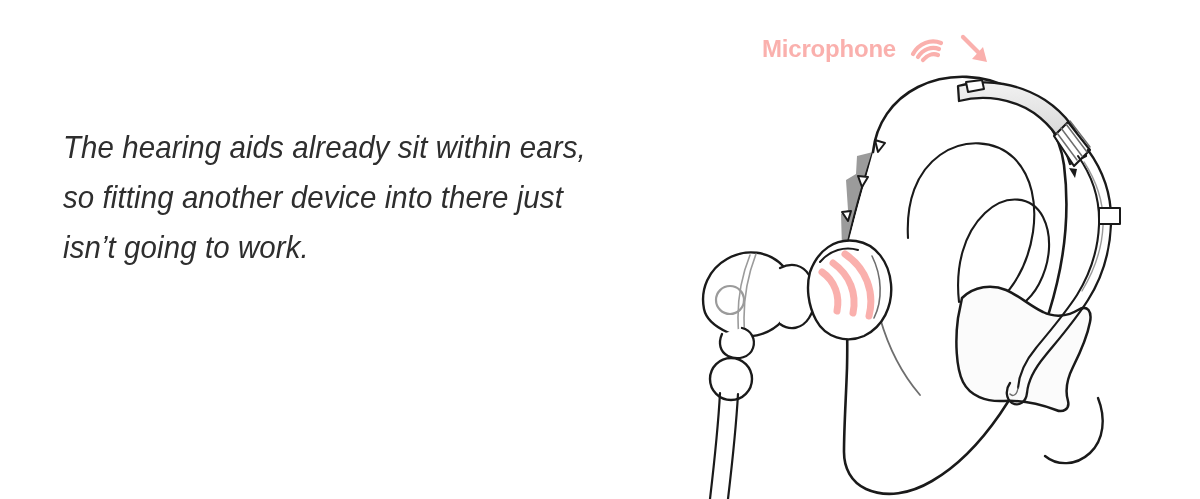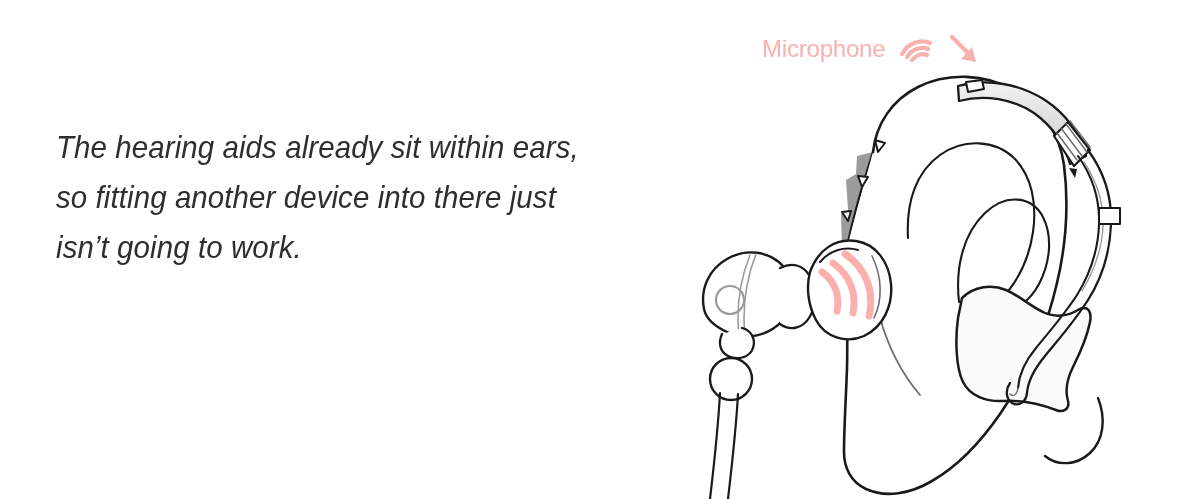--- a/index.html
+++ b/index.html
@@ -14,21 +14,21 @@
     position: relative;
     width: 1200px;
     height: 499px;
     background: #ffffff;
     overflow: hidden;
   }
 
   
   #caption {
     position: absolute;
-    left: 56px;
+    left: 63px;
     top: 122px;
     width: 620px;
   }
   #caption .line {
     font-family: "Liberation Sans", sans-serif;
     font-style: italic;
     font-weight: 400;
     font-size: 31.5px;
     line-height: 50px;
     letter-spacing: 0.1px;
@@ -56,21 +56,21 @@
   #mic-callout {
     position: absolute;
     left: 762px;
     top: 32px;
     display: flex;
     align-items: center;
     gap: 9px;
   }
   #mic-callout .mic-label {
     font-family: "Liberation Sans", sans-serif;
-    font-weight: 400;
+    font-weight: 700;
     font-style: normal;
     font-size: 24px;
     line-height: 1;
     color: #fab0ad;
     letter-spacing: -0.2px;
     white-space: nowrap;
   }
   #mic-callout .mic-waves,
   #mic-callout .mic-arrow {
     display: block;

